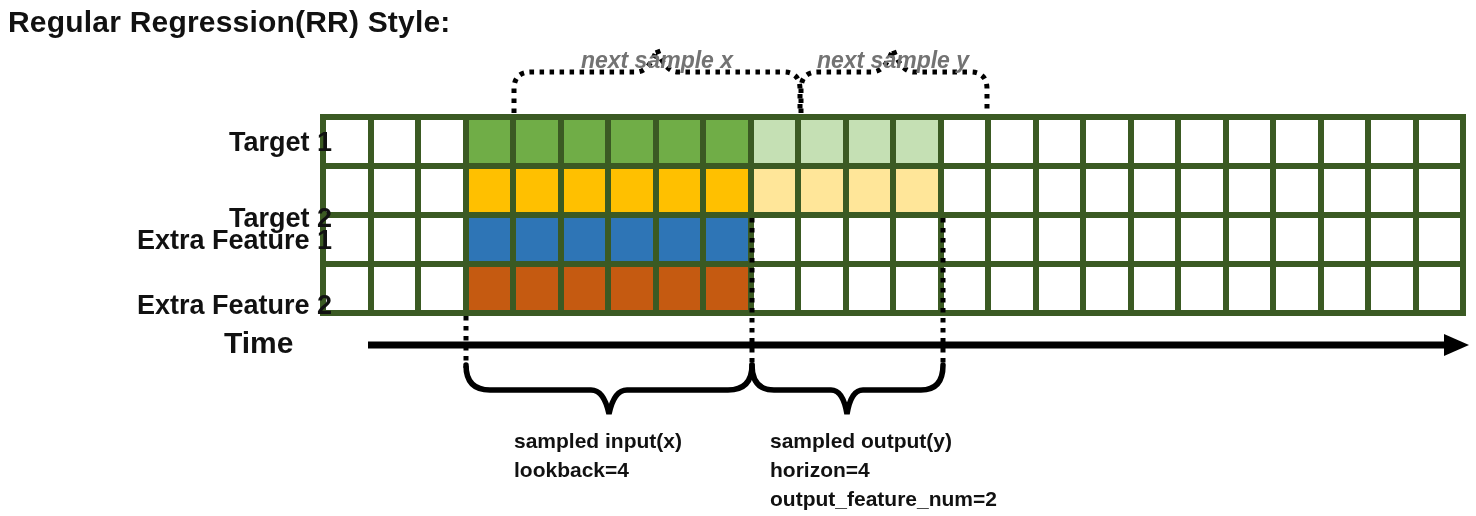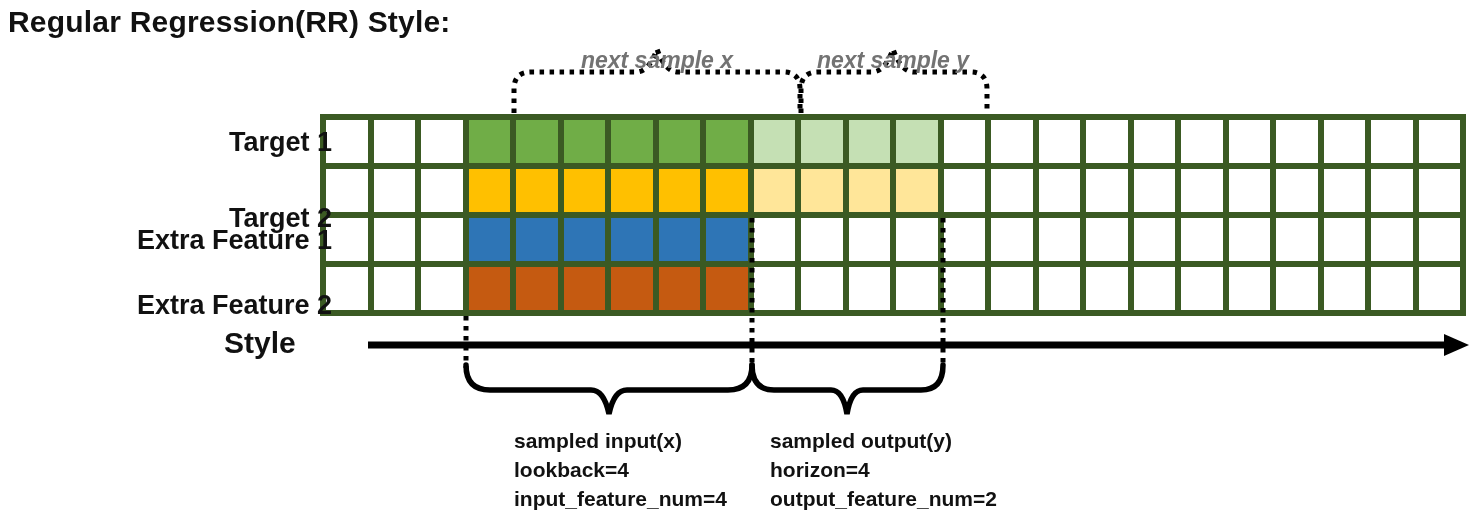--- a/index.html
+++ b/index.html
@@ -184,21 +184,21 @@
       <div class="cell" style="background: rgb(255, 255, 255);"></div>
       <div class="cell" style="background: rgb(255, 255, 255);"></div>
       <div class="cell" style="background: rgb(255, 255, 255);"></div>
       <div class="cell" style="background: rgb(255, 255, 255);"></div>
       <div class="cell" style="background: rgb(255, 255, 255);"></div>
       <div class="cell" style="background: rgb(255, 255, 255);"></div>
       <div class="cell" style="background: rgb(255, 255, 255);"></div>
       <div class="cell" style="background: rgb(255, 255, 255);"></div>
     </div>
 
-  <div id="time-label" class="abs">Style</div>
+  <div id="time-label" class="abs">Time</div>
 
   <svg id="overlay" class="abs" width="1476" height="516">
 
     <path d="M 514,113 L 514,89 Q 514,72 531,72 L 636,72 Q 649,72 657,49 Q 665,72 678,72 L 783,72 Q 800,72 800,89 L 800,113" fill="none" stroke="#000" stroke-width="5" stroke-dasharray="4.5 5.5"></path>
 
     <path d="M 801,113 L 801,89 Q 801,72 818,72 L 872,72 Q 885,72 893,49 Q 901,72 914,72 L 970,72 Q 987,72 987,89 L 987,113" fill="none" stroke="#000" stroke-width="5" stroke-dasharray="4.5 5.5"></path>
 
     <path d="M 466,316 L 466,368" fill="none" stroke="#000" stroke-width="5" stroke-dasharray="4.5 5.5"></path>
     <path d="M 752,218 L 752,368" fill="none" stroke="#000" stroke-width="5" stroke-dasharray="4.5 5.5"></path>
     <path d="M 943,218 L 943,368" fill="none" stroke="#000" stroke-width="5" stroke-dasharray="4.5 5.5"></path>
@@ -207,21 +207,20 @@
     <polygon points="1444,334 1444,356 1469,345" fill="#000"></polygon>
 
     <path d="M 466,365 Q 466,390 490,390 L 591,390 Q 604,390 609,414 Q 614,390 627,390 L 728,390 Q 752,390 752,365" fill="none" stroke="#000" stroke-width="5.5" stroke-linecap="round"></path>
 
     <path d="M 752,365 Q 752,390 774,390 L 831,390 Q 843,390 847,414 Q 851,390 863,390 L 921,390 Q 943,390 943,365" fill="none" stroke="#000" stroke-width="5.5" stroke-linecap="round"></path>
   </svg>
 
   <div id="input-annotation" class="abs bottom-block">
     <div>sampled input(x)</div>
     <div>lookback=4</div>
-    <div>input_feature_num=4</div>
   </div>
 
   <div id="output-annotation" class="abs bottom-block">
     <div>sampled output(y)</div>
     <div>horizon=4</div>
     <div>output_feature_num=2</div>
   </div>
 
 </div>
 

